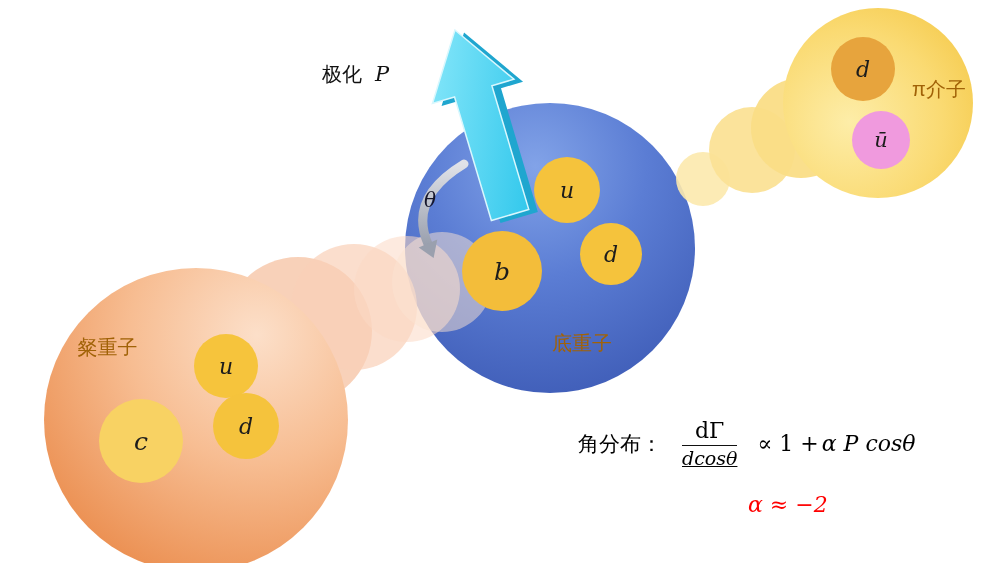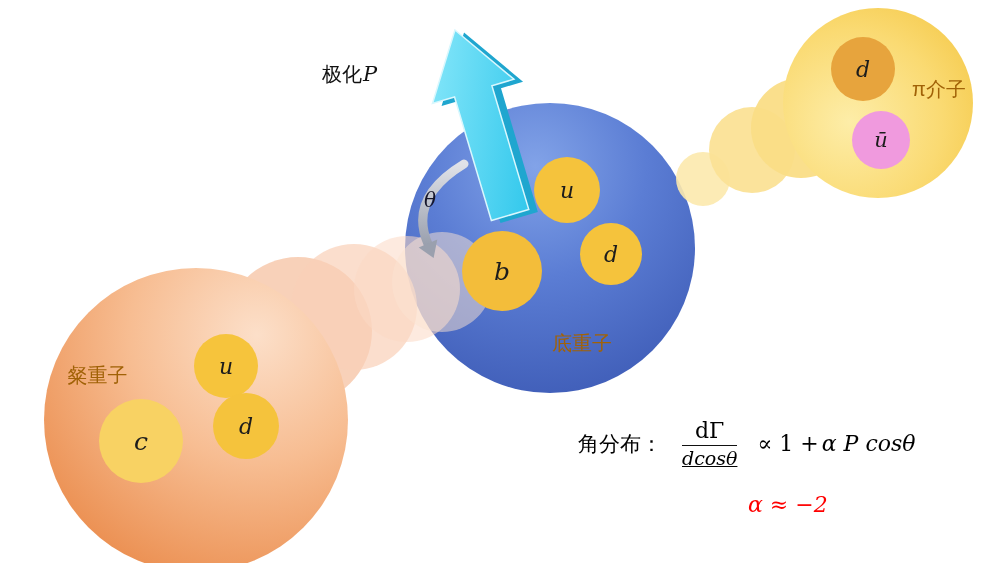--- a/index.html
+++ b/index.html
@@ -29,21 +29,21 @@
     display:flex; align-items:center; justify-content:center;
     font-family:"DejaVu Serif", serif; font-style:italic; color:#1c1c1c;
   }
   .cn-label {
     position:absolute; z-index:5; color:#a16207;
     font-size:20px; text-align:center;
     font-family:"Liberation Sans", sans-serif;
   }
   .pol-label {
     position:absolute; left:322px; top:61px; z-index:6;
-    display:flex; align-items:baseline; gap:1px; color:#111;
+    display:flex; align-items:baseline; gap:13px; color:#111;
   }
   .pol-prefix { font-size:20px; font-family:"Liberation Sans", sans-serif; }
   .pol-symbol { font-size:21px; font-style:italic; font-family:"DejaVu Serif", serif; }
   .theta-label {
     position:absolute; left:424px; top:188px; z-index:7;
     font-size:20px; font-style:italic; color:#15152a;
     font-family:"DejaVu Serif", serif;
   }
   .arrow-svg { position:absolute; z-index:6; }
   .formula {
@@ -84,21 +84,21 @@
   <div class="circle meson-yellow"></div>
 
   <div class="quark" style="left:462px;top:231px;width:80px;height:80px;background:#f3bd3a;font-size:25px;">b</div>
   <div class="quark" style="left:534px;top:157px;width:66px;height:66px;background:#f5c33c;font-size:22px;">u</div>
   <div class="quark" style="left:580px;top:223px;width:62px;height:62px;background:#f5c33c;font-size:22px;">d</div>
   <div class="cn-label" style="left:536px;top:330px;width:92px;">底重子</div>
 
   <div class="quark" style="left:194px;top:334px;width:64px;height:64px;background:#f6c43c;font-size:22px;">u</div>
   <div class="quark" style="left:99px;top:399px;width:84px;height:84px;background:#f8d263;font-size:25px;">c</div>
   <div class="quark" style="left:213px;top:393px;width:66px;height:66px;background:#f5c33c;font-size:22px;">d</div>
-  <div class="cn-label" style="left:50px;top:334px;width:95px;margin-top:28px;">粲重子</div>
+  <div class="cn-label" style="left:60px;top:334px;width:95px;">粲重子</div>
 
   <div class="quark" style="left:831px;top:37px;width:64px;height:64px;background:#e7a43d;font-size:22px;">d</div>
   <div class="quark" style="left:852px;top:111px;width:58px;height:58px;background:#f09ade;font-size:21px;">ū</div>
   <div class="cn-label" style="left:903px;top:76px;width:72px;">π介子</div>
 
   <svg class="arrow-svg" style="left:393px;top:14px;" width="150" height="215" viewBox="0 0 150 215">
     <defs>
       <linearGradient id="arrowGrad" x1="0" y1="0" x2="1" y2="1">
         <stop offset="0" stop-color="#8feafb"></stop>
         <stop offset="1" stop-color="#25c3ea"></stop>

